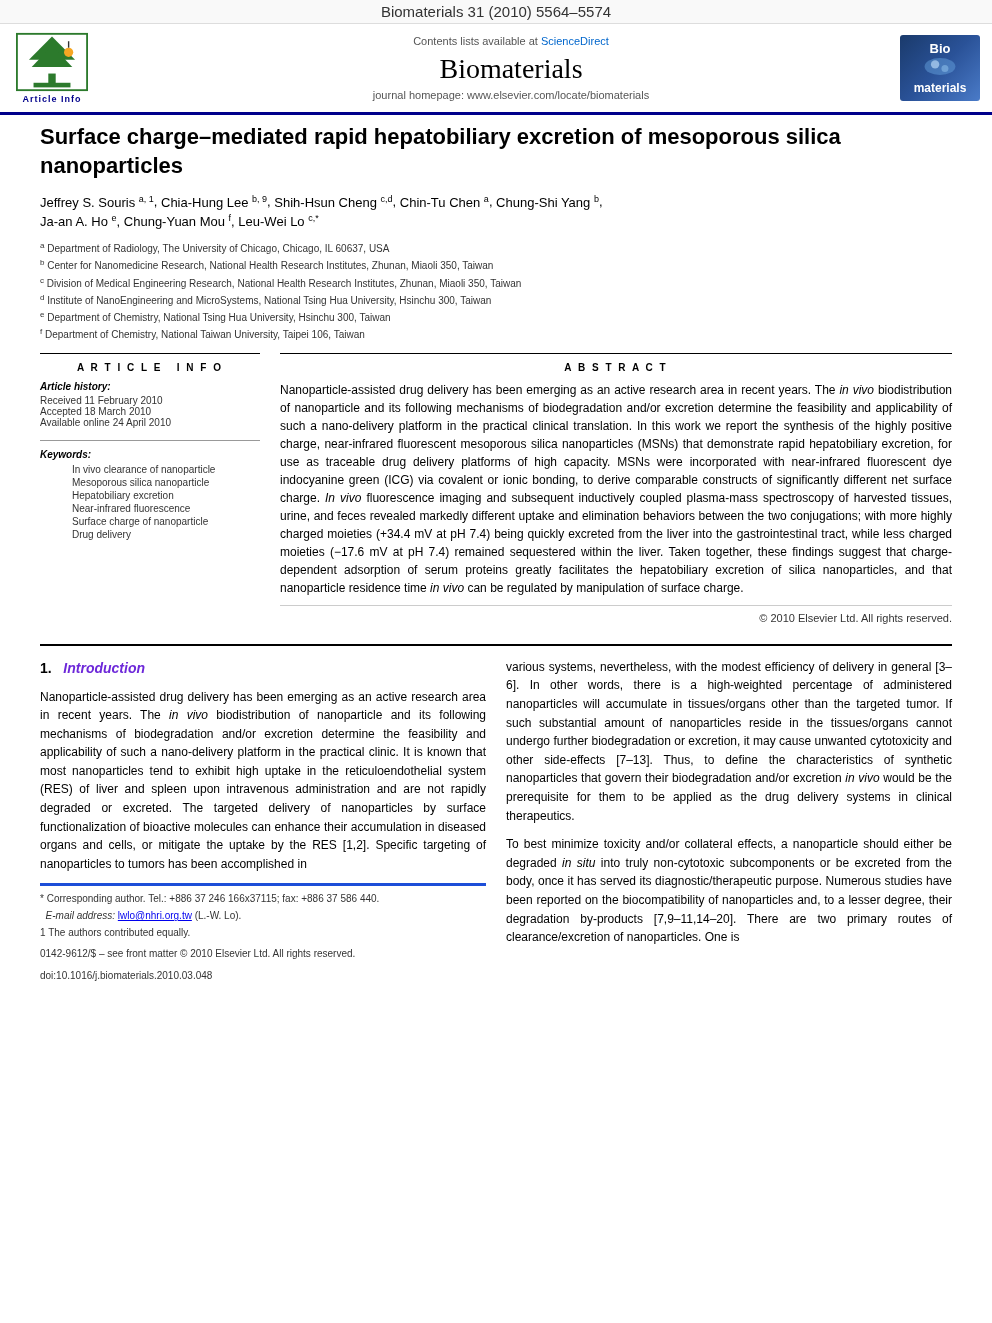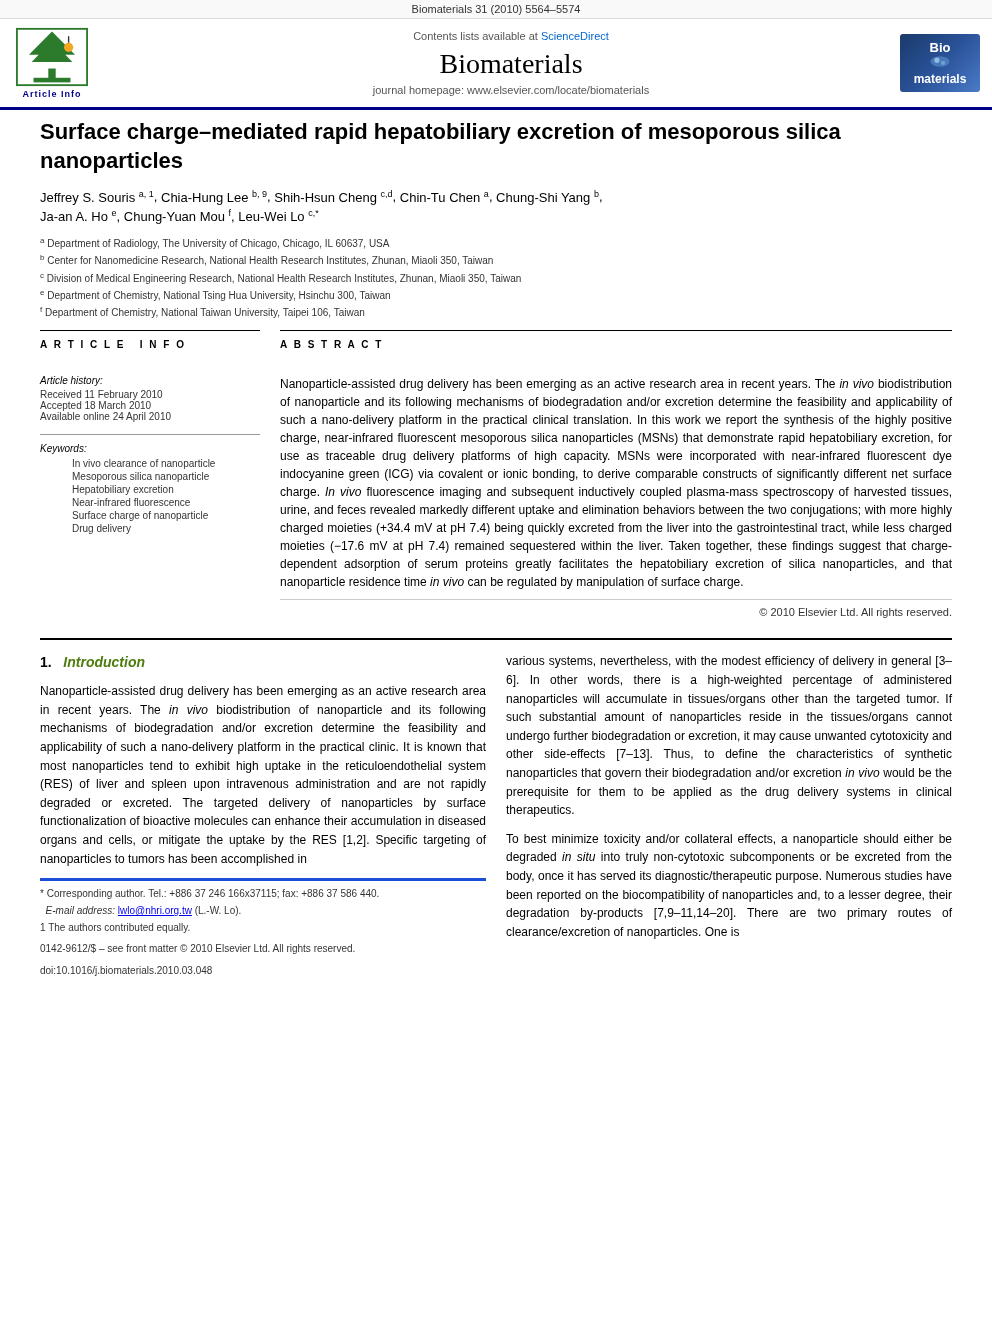--- a/index.html
+++ b/index.html
@@ -81,21 +81,21 @@
     .biomaterials-badge {
       background: linear-gradient(135deg, #1a3a6b 0%, #2a5298 50%, #4a7bc8 100%);
       color: white;
       font-family: Arial, sans-serif;
       font-size: 10px;
       font-weight: bold;
       padding: 6px 8px;
       text-align: center;
       border-radius: 3px;
       width: 80px;
-      height: 58px;
+      height: 66px;
       display: flex;
       flex-direction: column;
       justify-content: center;
       align-items: center;
     }
     .biomaterials-badge .badge-title {
       font-size: 13px;
       font-weight: bold;
     }
     .biomaterials-badge .badge-sub {
@@ -170,31 +170,32 @@
     .article-info-section {
       border-top: 1px solid #000;
       padding-top: 8px;
       margin-bottom: 12px;
     }
     .section-label {
       font-size: 10px;
       font-weight: bold;
       letter-spacing: 2px;
       text-transform: uppercase;
-      margin-bottom: 25px;
-      color: #000;
-      font-family: Arial, sans-serif;
+      margin-bottom: 8px;
+      color: #000;
+      font-family: Arial, sans-serif;
+      text-align: center;
     }
     .info-group {
       margin-bottom: 10px;
     }
     .info-label {
       font-style: italic;
       font-size: 10px;
-      font-weight: normal;
+      font-weight: bold;
       margin-bottom: 3px;
     }
     .info-value {
       font-size: 10px;
       color: #333;
     }
 
     
     .keywords-section {
       border-top: 1px solid #999;
@@ -274,21 +275,21 @@
     }
 
     .doi-line {
       font-size: 10px;
       color: #333;
       margin-top: 6px;
       font-family: Arial, sans-serif;
     }
 
     .citation-top {
-      font-size: 11px;
+      font-size: 15px;
       font-family: Arial, sans-serif;
       color: #333;
       text-align: center;
       padding: 3px 0;
       background: #f9f9f9;
       border-bottom: 1px solid #ddd;
     }
   </style>
 </head>
 <body>
@@ -355,20 +356,21 @@
     <span>Chung-Shi Yang <sup class="author-sup">b</sup></span>,<br>
     <span>Ja-an A. Ho <sup class="author-sup">e</sup></span>,
     <span>Chung-Yuan Mou <sup class="author-sup">f</sup></span>,
     <span>Leu-Wei Lo <sup class="author-sup">c,*</sup></span>
   </div>
 
   <div class="affiliations">
     <div class="affiliation-item"><sup class="aff-sup">a</sup> <span>Department of Radiology, The University of Chicago, Chicago, IL 60637, USA</span></div>
     <div class="affiliation-item"><sup class="aff-sup">b</sup> <span>Center for Nanomedicine Research, National Health Research Institutes, Zhunan, Miaoli 350, Taiwan</span></div>
     <div class="affiliation-item"><sup class="aff-sup">c</sup> <span>Division of Medical Engineering Research, National Health Research Institutes, Zhunan, Miaoli 350, Taiwan</span></div>
+    <div class="affiliation-item"><sup class="aff-sup">d</sup> <span>Institute of NanoEngineering and MicroSystems, National Tsing Hua University, Hsinchu 300, Taiwan</span></div>
     <div class="affiliation-item"><sup class="aff-sup">e</sup> <span>Department of Chemistry, National Tsing Hua University, Hsinchu 300, Taiwan</span></div>
     <div class="affiliation-item"><sup class="aff-sup">f</sup> <span>Department of Chemistry, National Taiwan University, Taipei 106, Taiwan</span></div>
   </div>
 
   <div class="two-col">
 
     <div class="left-col">
       <div class="article-info-section">
         <div class="section-label">A R T I C L E &nbsp; I N F O</div>
         <div class="info-group">
@@ -400,21 +402,21 @@
     </div>
 
   </div>
 
   <div class="body-section">
     <div class="body-two-col">
 
       <div class="body-col">
         <div class="section-number">
           <span>1.</span> &nbsp;
-          <span style="color:#4d7c0f; font-style:italic;margin-top:12px;">Introduction</span>
+          <span style="color:#6d28d9; font-style:italic;margin-top:12px;">Introduction</span>
         </div>
         <div class="body-paragraph">
           Nanoparticle-assisted drug delivery has been emerging as an active research area in recent years. The <em>in vivo</em> biodistribution of nanoparticle and its following mechanisms of biodegradation and/or excretion determine the feasibility and applicability of such a nano-delivery platform in the practical clinic. It is known that most nanoparticles tend to exhibit high uptake in the reticuloendothelial system (RES) of liver and spleen upon intravenous administration and are not rapidly degraded or excreted. The targeted delivery of nanoparticles by surface functionalization of bioactive molecules can enhance their accumulation in diseased organs and cells, or mitigate the uptake by the RES [1,2]. Specific targeting of nanoparticles to tumors has been accomplished in
         </div>
 
         <div class="footnote-section">
           <div class="footnote-item">
             * Corresponding author. Tel.: +886 37 246 166x37115; fax: +886 37 586 440.
           </div>
           <div class="footnote-item">

